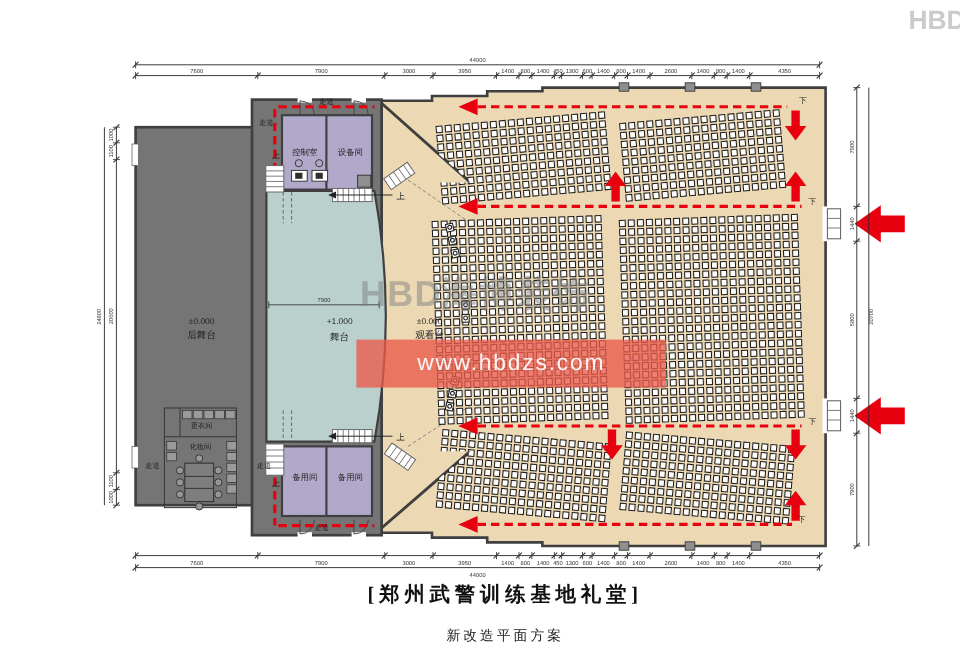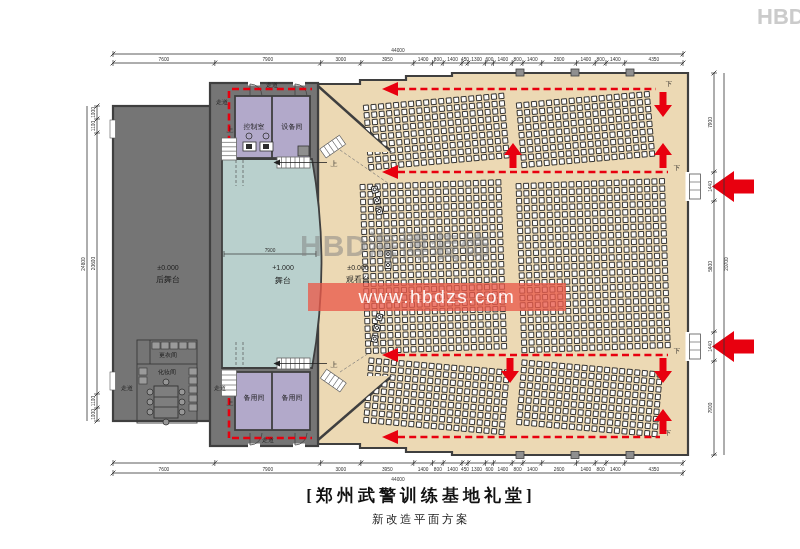--- a/index.html
+++ b/index.html
@@ -16,34 +16,34 @@
   .routef{fill:var(--c-route);}
   .lbl{font-family:"Liberation Sans",sans-serif;fill:#1d1d1d;}
   .dim{font-size:4.8px;font-family:"Liberation Sans",sans-serif;fill:#333;}
   .thin{stroke:#444;stroke-width:0.8;fill:none;}
   .tread{stroke:#666;stroke-width:0.7;}
   .furn{stroke:#3a3a3a;stroke-width:0.9;fill:none;}
   
   .wm-center{position:absolute;left:300px;top:229px;width:270px;z-index:6;white-space:nowrap;
     font-weight:bold;font-size:30px;line-height:1.1;color:rgba(128,128,128,0.5);
     font-family:"Liberation Sans",sans-serif;letter-spacing:1px;pointer-events:none;}
-  .wm-band{position:absolute;left:308px;top:283px;width:258px;height:28px;z-index:6;
+  .wm-band{position:absolute;left:297px;top:283px;width:258px;height:40px;z-index:6;
     background:rgba(233,90,74,0.78);color:rgba(255,255,255,0.93);font-size:19px;
     letter-spacing:1.5px;display:flex;align-items:center;justify-content:center;
     font-family:"Liberation Sans",sans-serif;pointer-events:none;}
   .wm-corner{position:absolute;left:757px;top:4px;width:43px;overflow:hidden;z-index:6;
     font-weight:bold;font-size:22px;color:rgba(140,140,140,0.45);white-space:nowrap;
     font-family:"Liberation Sans",sans-serif;pointer-events:none;}
   
   .caption{position:absolute;left:0;top:484px;width:800px;text-align:center;
     padding-left:42px;box-sizing:border-box;z-index:4;}
   .cap-main{font-family:"Liberation Serif",serif;font-weight:600;font-size:17px;
     letter-spacing:4px;color:#111;}
   .cap-sub{font-family:"Liberation Serif",serif;font-size:11.5px;letter-spacing:2.5px;
-    color:#222;margin-top:5px;}
+    color:#222;margin-top:15px;}
 </style>
 </head>
 <body>
 
 <div class="canvas" style="--c-backstage: #757575; --c-stage: #b9d0cd; --c-hall: #ecd9b4; --c-rooms: #b2a9ca; --c-route: #e8000f; --c-wall: #3f3f3f;">
 
 <svg width="800" height="549" viewBox="0 0 800 549">
   <defs>
     <clipPath id="clipTop">
           <path d="M318,60 L690,60 L690,180 L318,180 L318,152 L392,152 L318,86 Z"></path>

